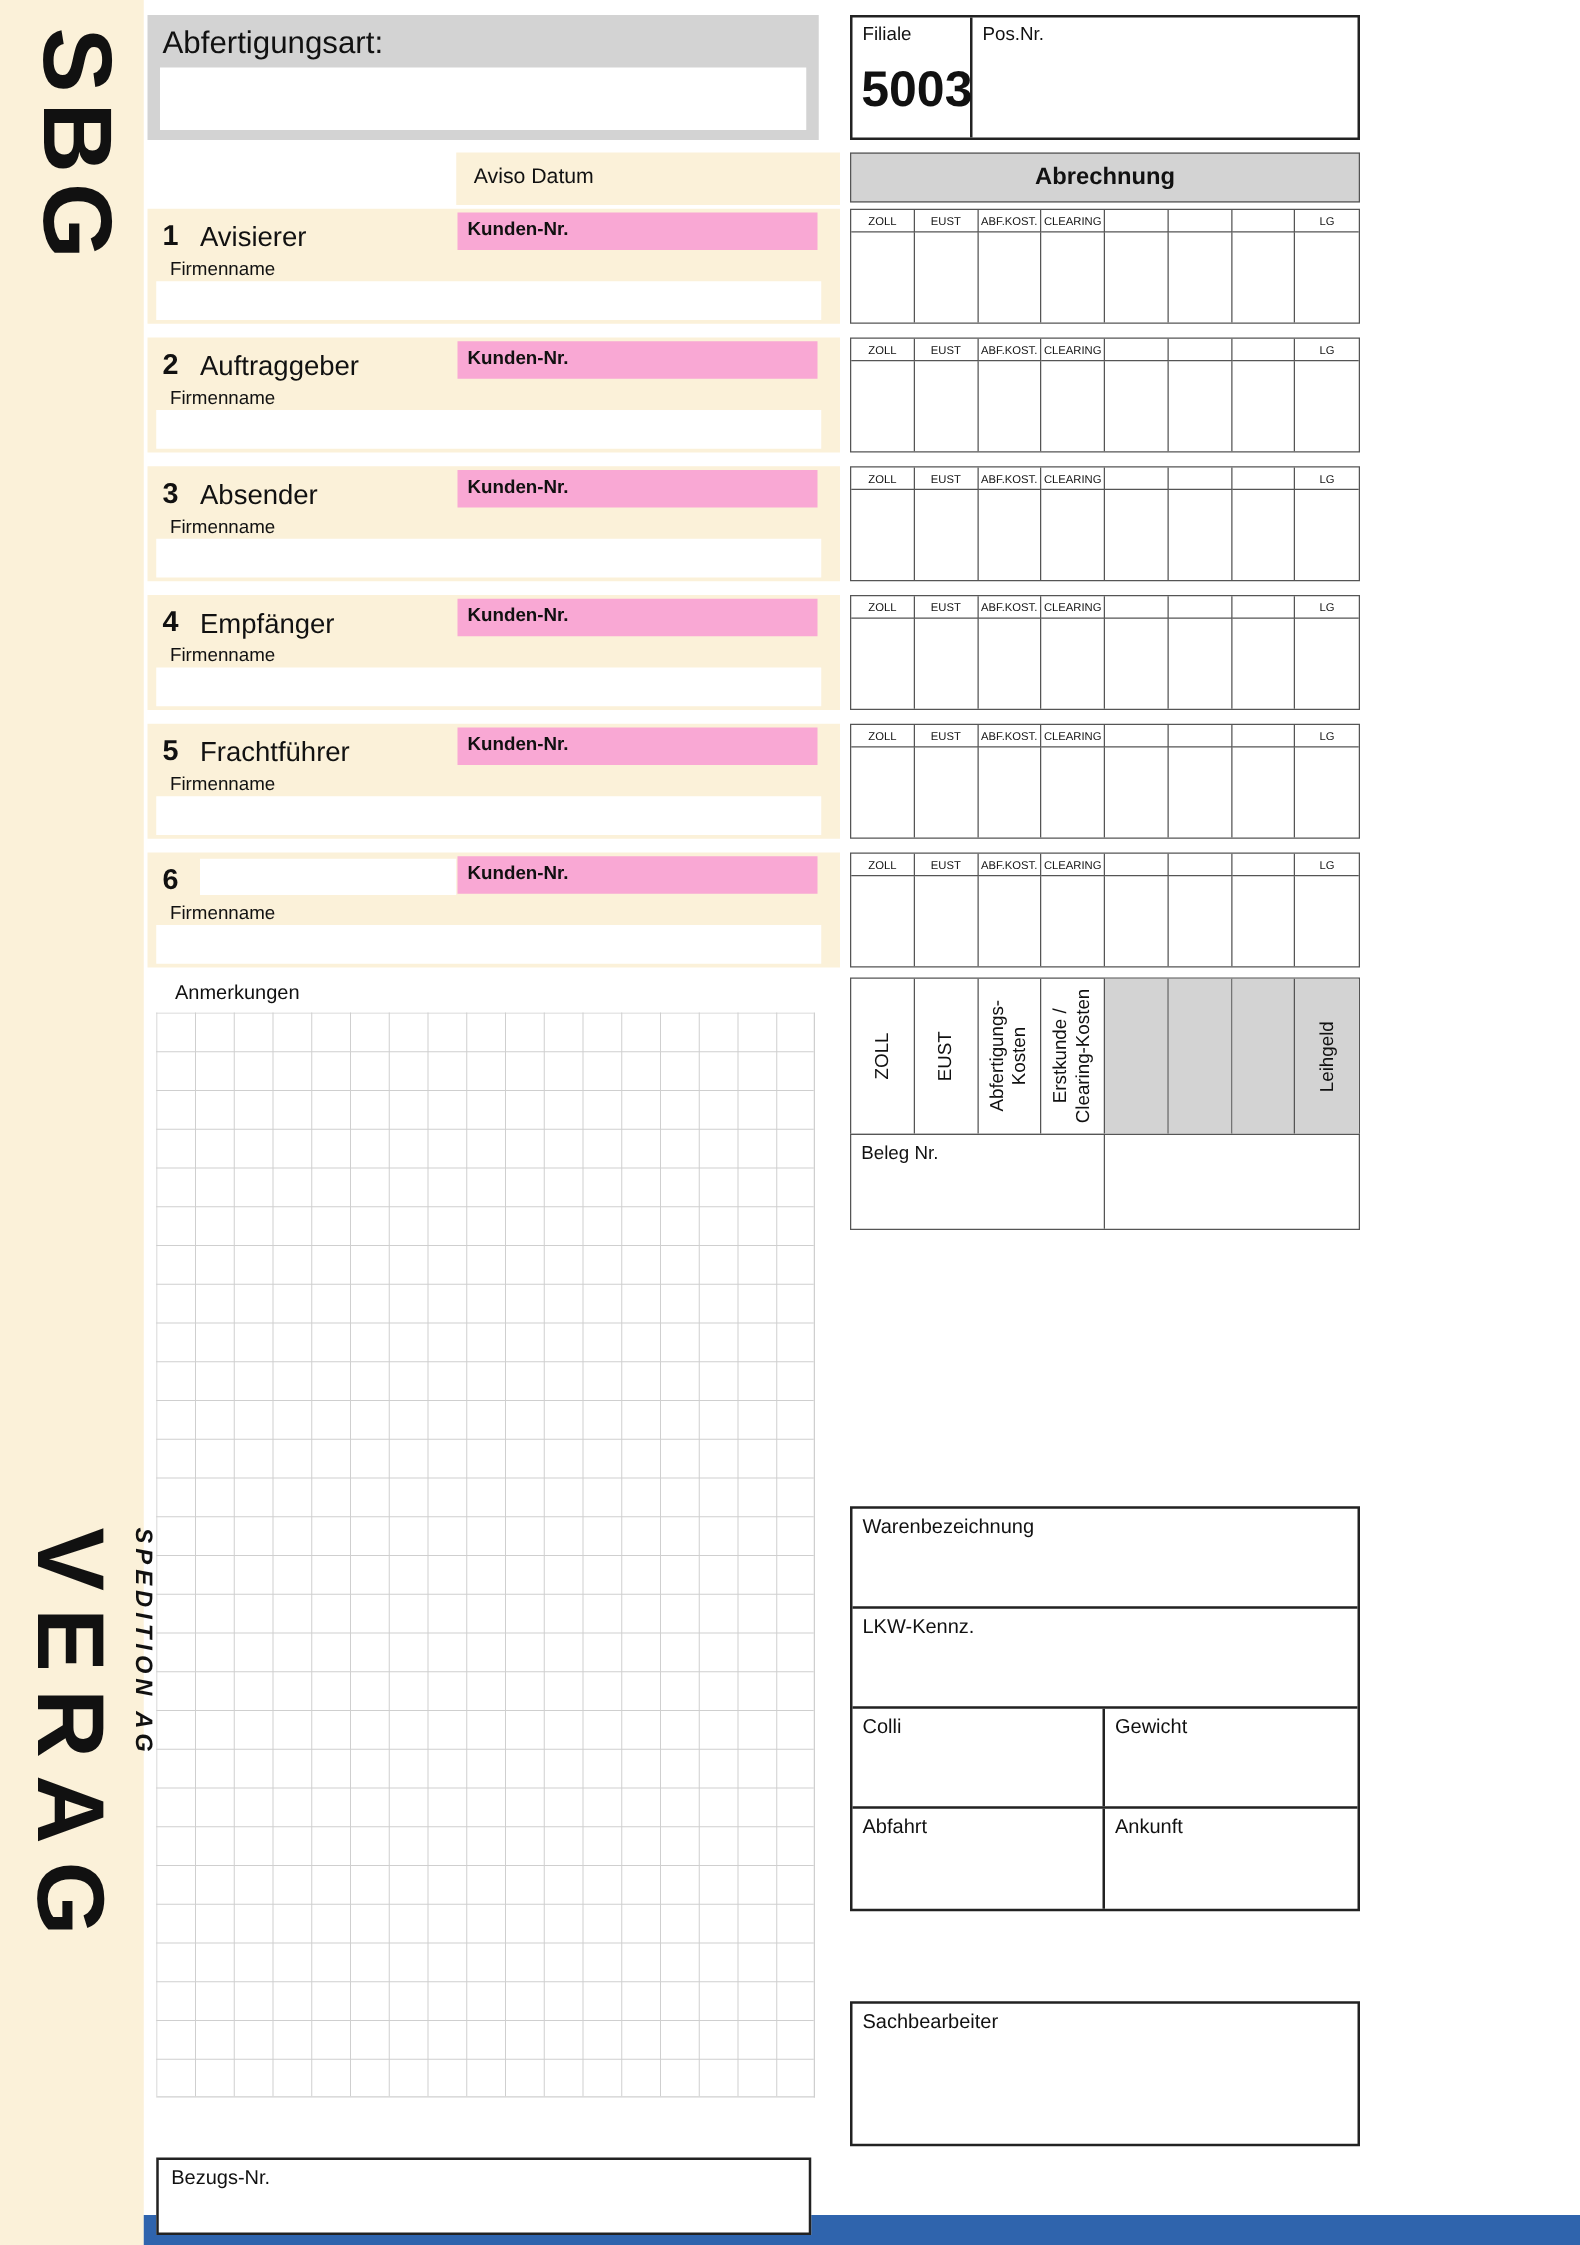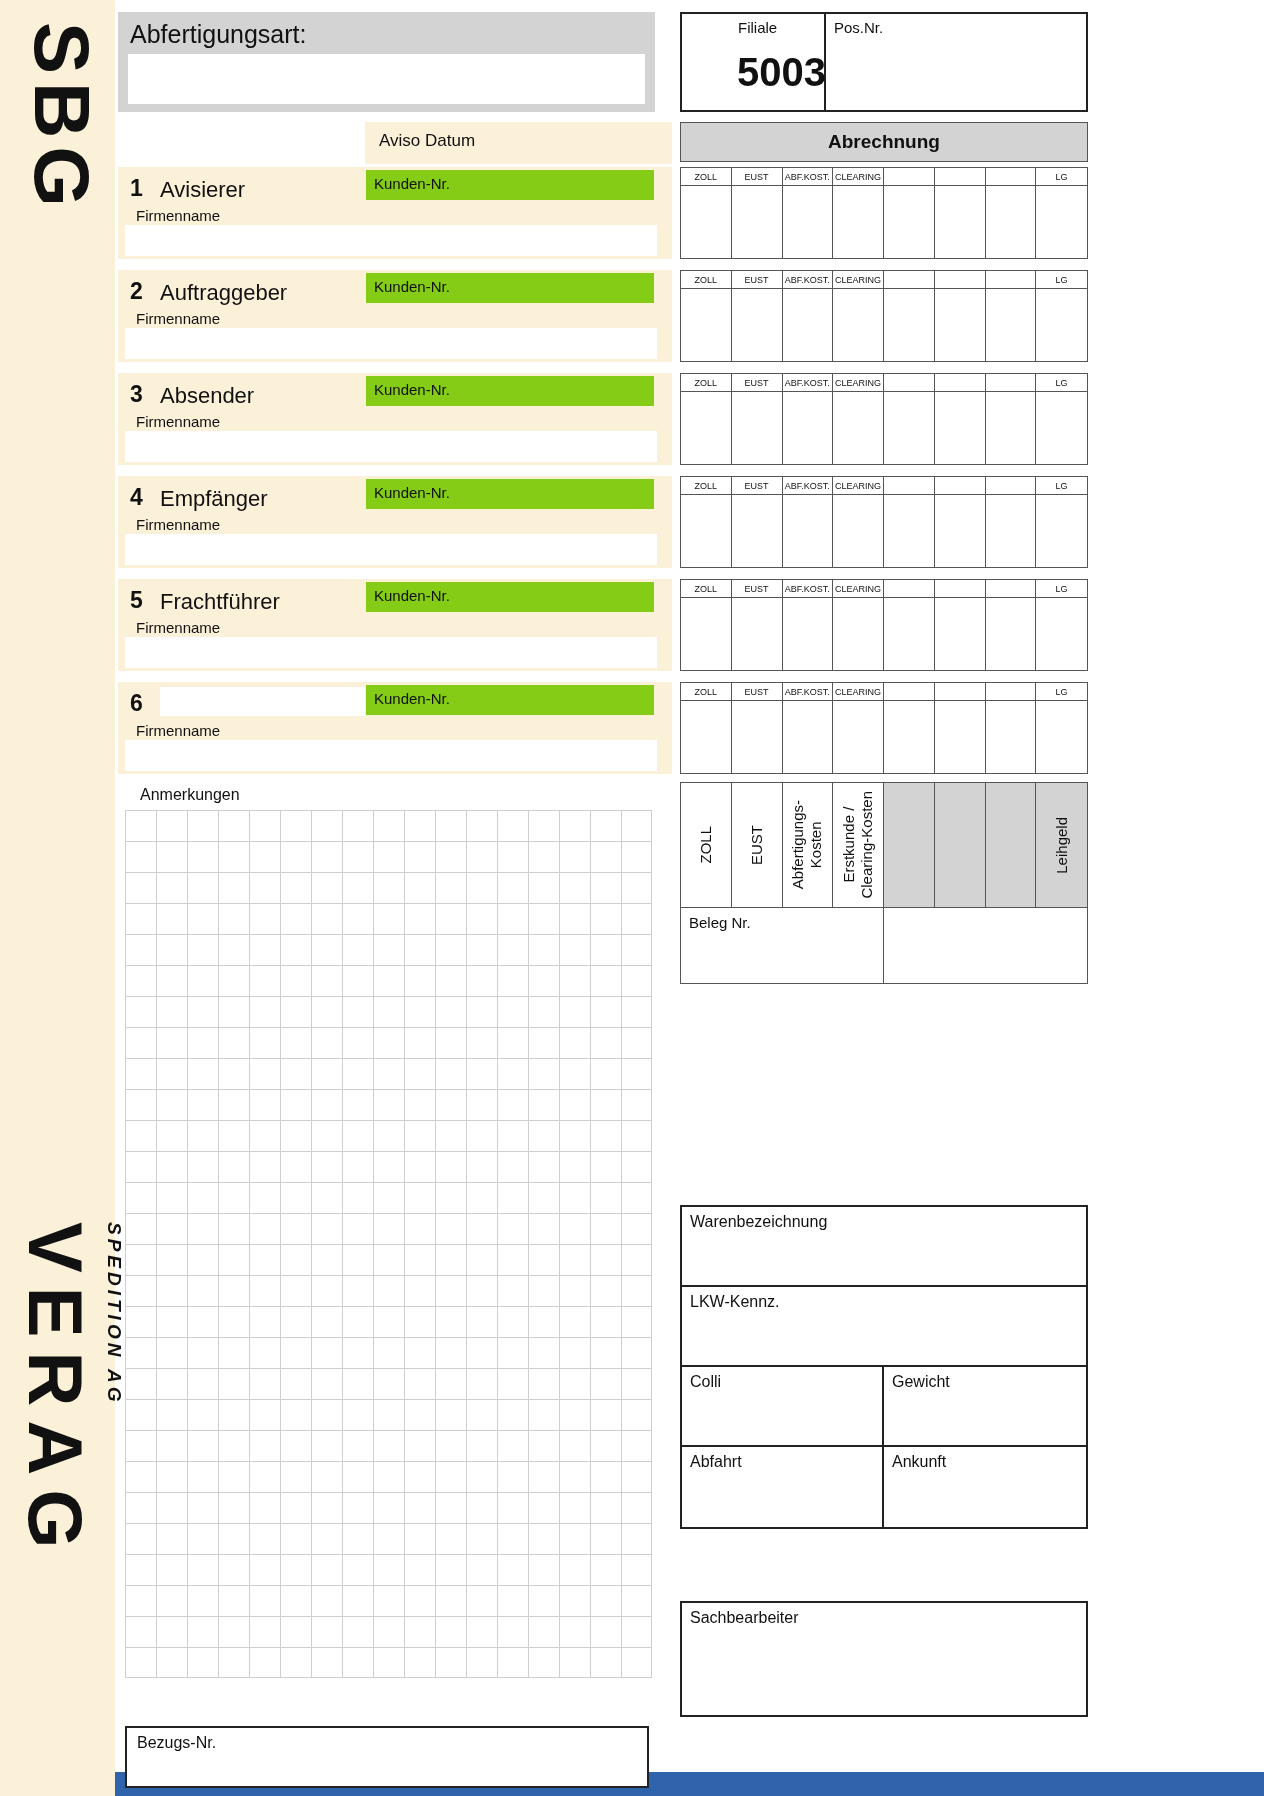--- a/index.html
+++ b/index.html
@@ -21,39 +21,39 @@
   .verag-logo { position: absolute; left: 12px; top: 1222px; writing-mode: vertical-rl; color: #111; }
   .verag-sub { font-size: 19px; font-weight: 700; font-style: italic; letter-spacing: 4px; margin-left: 4px; }
   .verag-main { font-size: 76px; font-weight: 900; letter-spacing: 14px; }
 
   
   .abf-box { position: absolute; left: 118px; top: 12px; width: 537px; height: 100px; background: #d3d3d3; padding-left: 12px; }
   .abf-label { position: absolute; left: 12px; top: 8px; font-size: 25px; }
   .abf-input { position: absolute; left: 10px; top: 42px; right: 10px; bottom: 8px; background: #fff; }
 
   .filiale-box { position: absolute; left: 680px; top: 12px; width: 408px; height: 100px; border: 2px solid #222; display: flex; background: #fff; }
-  .filiale-cell { width: 96px; border-right: 2px solid #222; position: relative; margin-left: 48px; }
+  .filiale-cell { width: 96px; border-right: 2px solid #222; position: relative; }
   .posnr-cell { flex: 1; position: relative; }
   .small-label { position: absolute; left: 8px; top: 5px; font-size: 15px; }
   .filiale-value { position: absolute; left: 7px; top: 36px; font-size: 40px; font-weight: 700; }
 
   .aviso-block { position: absolute; left: 365px; top: 122px; width: 307px; height: 42px; background: #fbf1d9; font-size: 17px; padding: 9px 0 0 14px; }
   .abrechnung-title {
     position: absolute; left: 680px; top: 122px; width: 408px; height: 40px;
     background: #d3d3d3; border: 1px solid #555;
     display: flex; align-items: center; justify-content: center;
     font-size: 19px; font-weight: 600;
   }
 
   
   .party { position: absolute; left: 118px; width: 970px; height: 92px; }
   .party-left { position: absolute; left: 0; top: 0; width: 554px; height: 92px; background: #fbf1d9; }
   .party-num { position: absolute; left: 12px; top: 8px; font-size: 23px; font-weight: 700; }
   .party-name { position: absolute; left: 42px; top: 10px; font-size: 22px; }
-  .kunden-field { position: absolute; left: 248px; top: 3px; width: 288px; height: 30px; background: #84cc16; }
+  .kunden-field { position: absolute; left: 248px; top: 3px; width: 288px; height: 30px; background: #f9a8d4; font-weight: bold; }
   .field-label { font-size: 15px; display: inline-block; padding: 5px 0 0 8px; }
   .firmen-label { position: absolute; left: 18px; top: 40px; font-size: 15px; }
   .firmen-field { position: absolute; left: 7px; top: 58px; width: 532px; height: 31px; background: #fff; }
   .party6-name-field { position: absolute; left: 42px; top: 5px; width: 205px; height: 29px; background: #fff; }
 
   .party-table {
     position: absolute; left: 562px; top: 0; width: 408px; height: 92px;
     display: grid; grid-template-columns: repeat(8, 1fr); grid-template-rows: 18px 1fr;
     border: 1px solid #555; background: #fff;
   }

